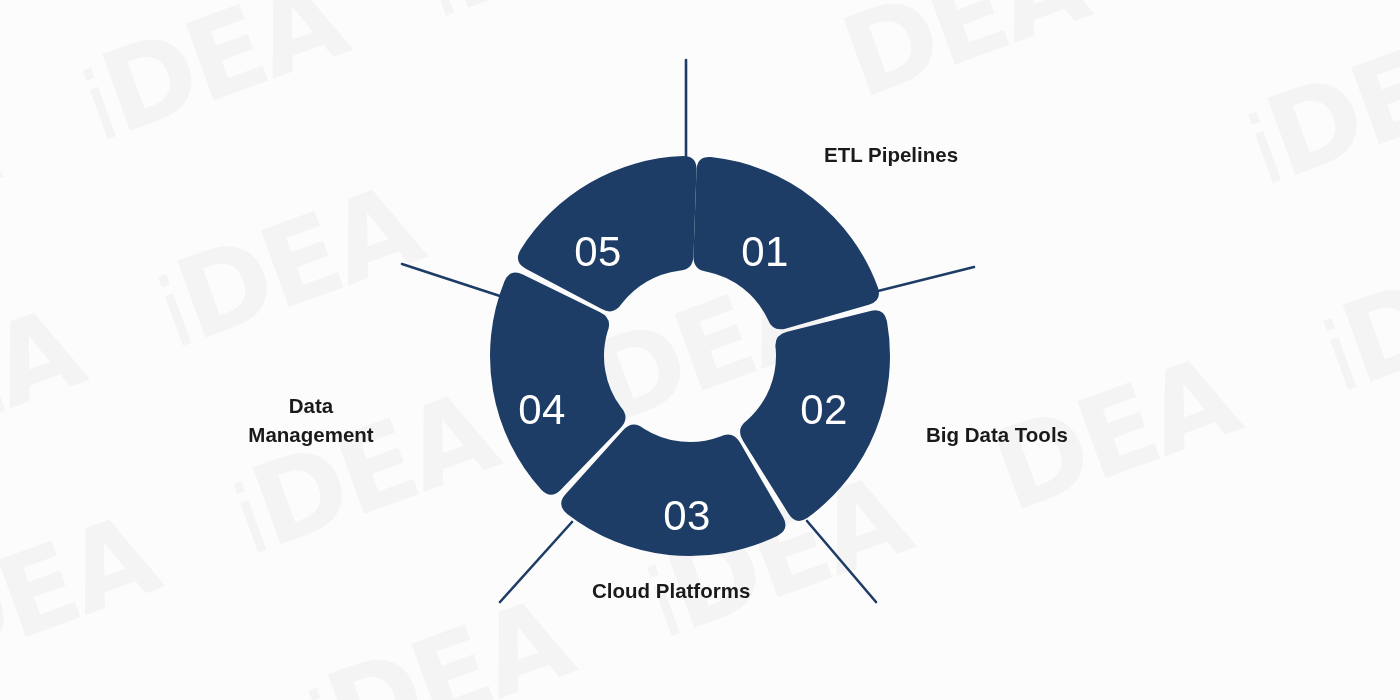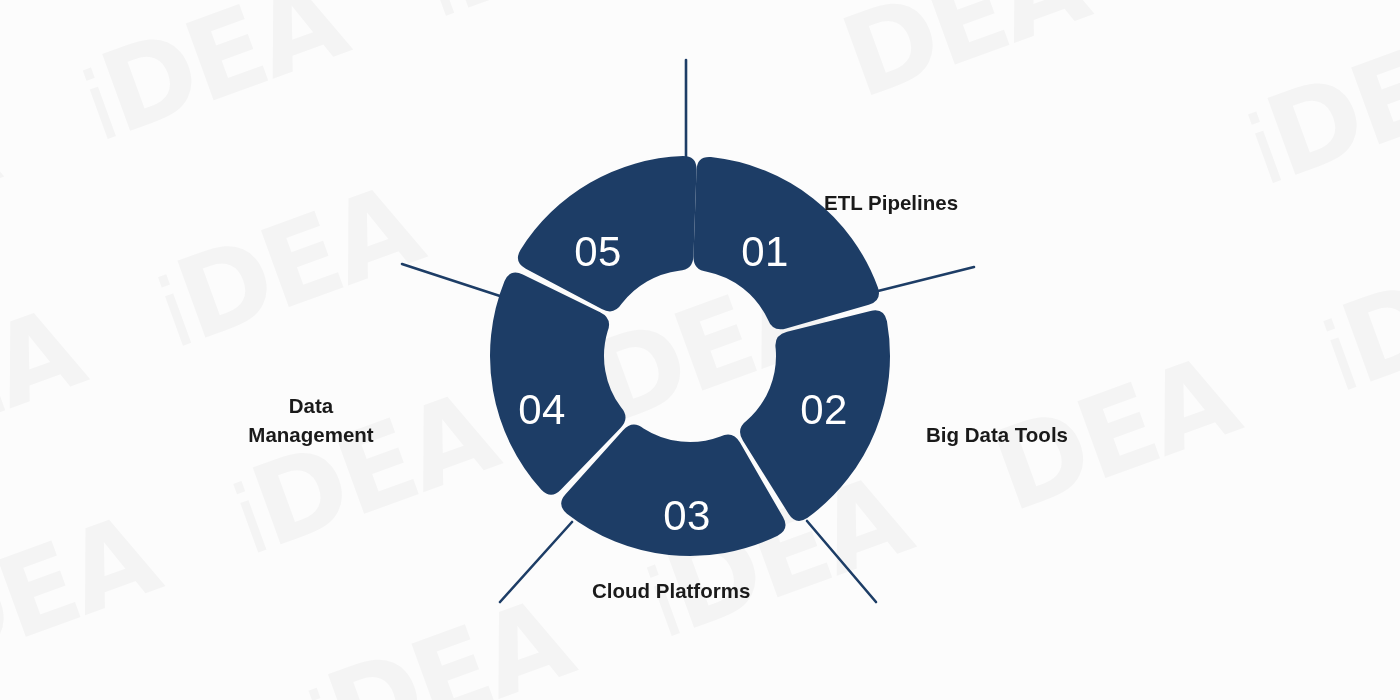--- a/index.html
+++ b/index.html
@@ -73,21 +73,21 @@
   .callout {
     position: absolute;
     z-index: 3;
     font-family: "Liberation Sans", "DejaVu Sans", sans-serif;
     font-size: 20.5px;
     font-weight: 700;
     color: #1a1a1a;
     line-height: 1.42;
     white-space: pre-line;
   }
-  #label-01 { left: 824px;  top: 140px; text-align: left; margin-top: 48px; }
+  #label-01 { left: 824px;  top: 140px; text-align: left; }
   #label-02 { left: 926px;  top: 420px; text-align: center; }
   #label-03 { left: 592px;  top: 576px; text-align: right; }
   #label-04 { left: 188px;  top: 391px; width: 246px; text-align: center; }
   #label-05 { left: 290px;  top: 121px; width: 245px; text-align: right; }
 </style>
 </head>
 <body>
 
 <div id="canvas">
 

